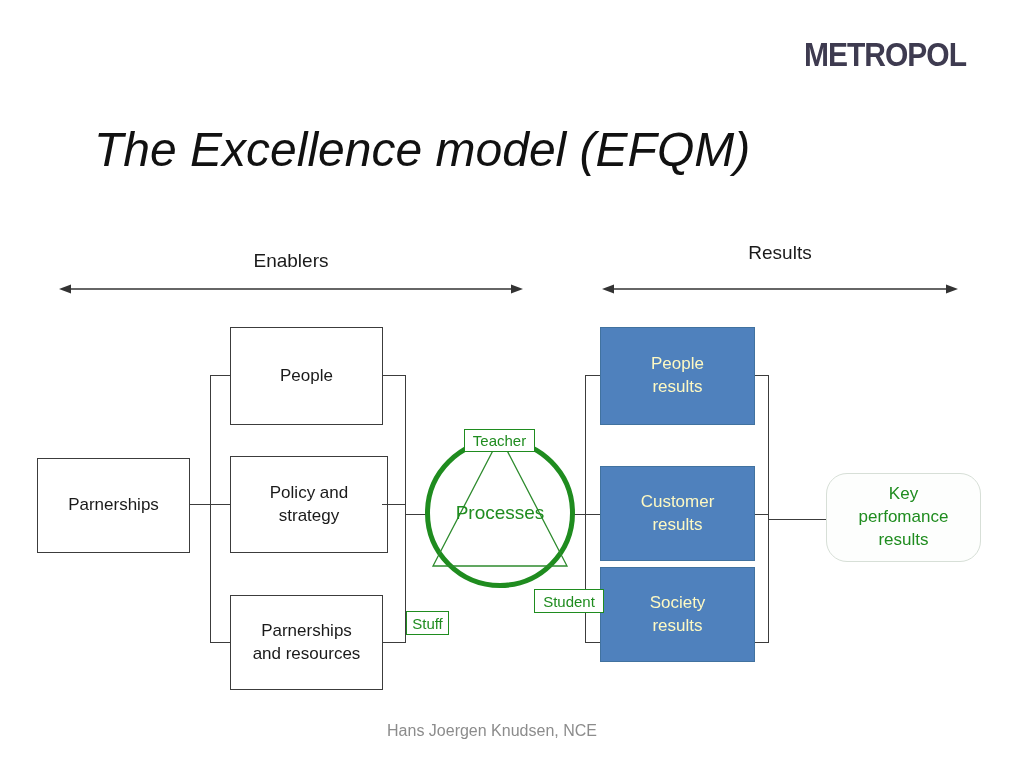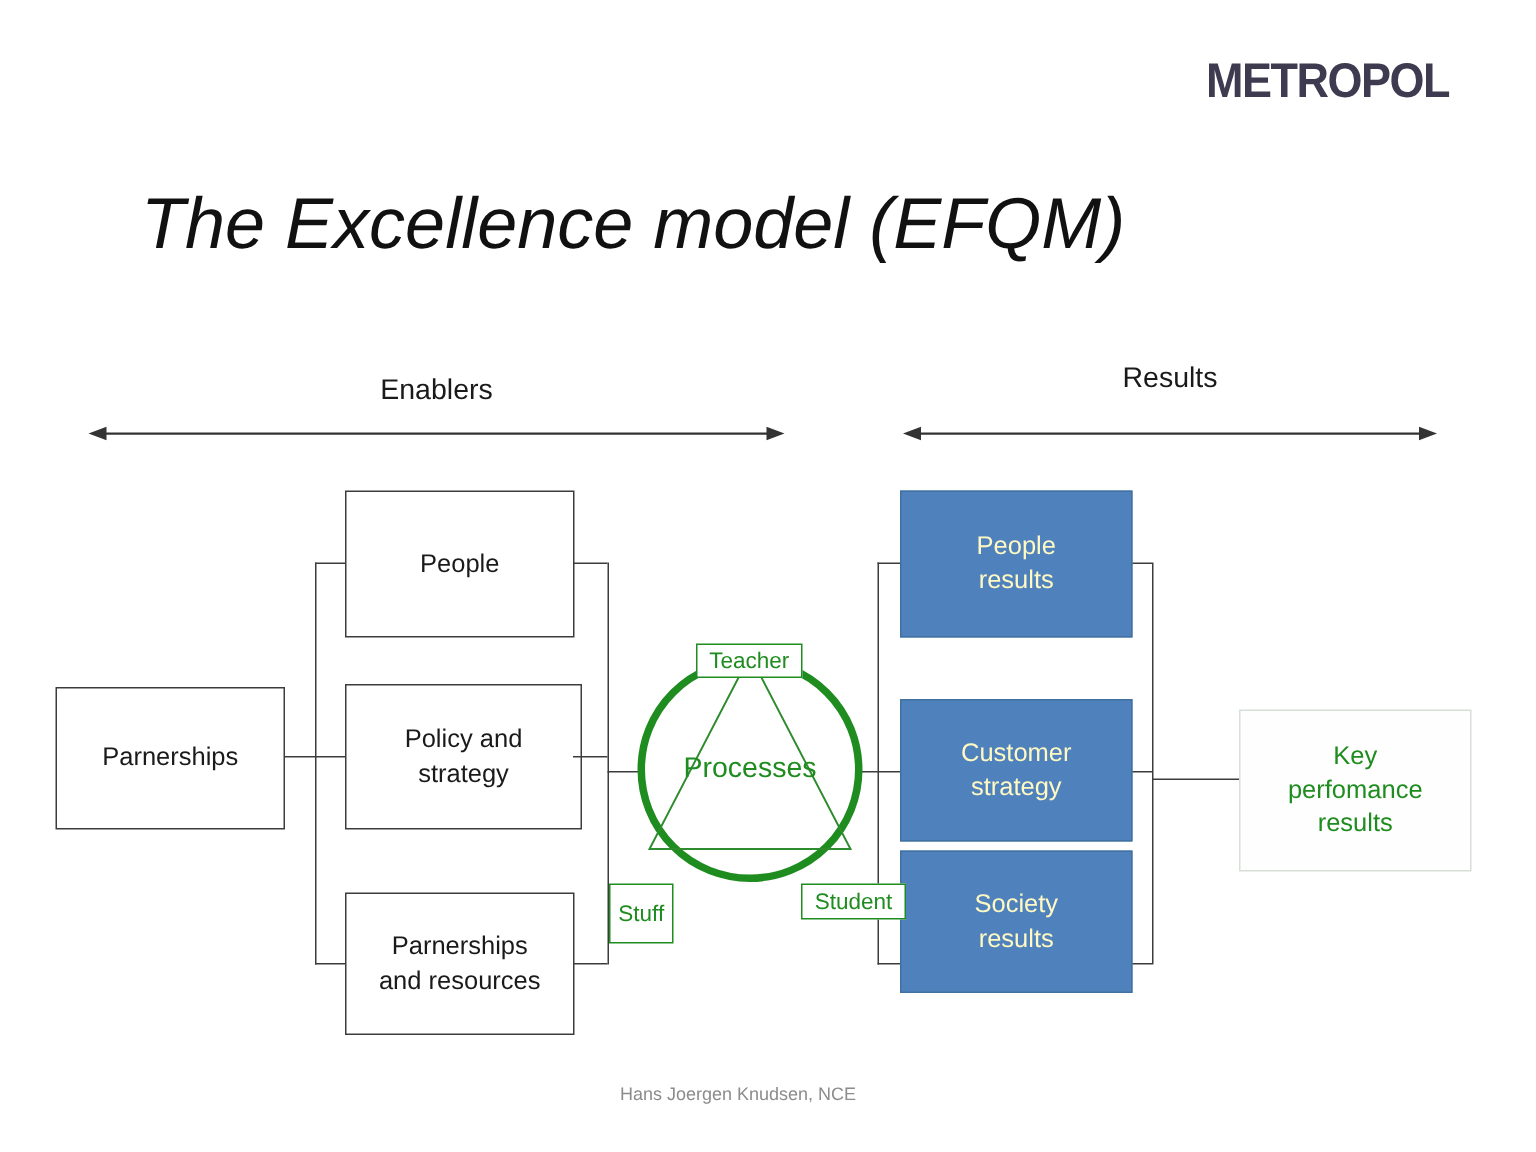--- a/index.html
+++ b/index.html
@@ -44,21 +44,21 @@
     display:flex;align-items:center;justify-content:center;
     font-size:19px;color:var(--green);z-index:4;
   }
   .greenbox{
     position:absolute;border:1px solid var(--green);background:#fff;color:var(--green);
     display:flex;align-items:center;justify-content:center;font-size:15px;
     z-index:5;box-sizing:border-box;margin-top:20px;
   }
   .footer{
     position:absolute;left:0;top:722px;width:984px;text-align:center;
-    font-size:12px;color:#8c8c8c;
+    font-size:16px;color:#8c8c8c;
   }
 </style>
 </head>
 <body>
 
 <div class="slide">
 
   <div class="logo">METROPOL</div>
 
   <h1 class="title">The Excellence model (EFQM)</h1>
@@ -101,23 +101,23 @@
   <div class="box" style="left:230px;top:456px;width:158px;height:97px;padding:0 25px;">Policy and strategy</div>
   <div class="box" style="left:230px;top:595px;width:153px;height:95px;padding:12px 18px;">Parnerships and resources</div>
 
   <div class="circle"></div>
   <svg class="triangle-svg" width="170" height="150">
     <polygon points="80,9 13,138 147,138" fill="none" stroke="#2e8b2e" stroke-width="1.3"></polygon>
   </svg>
   <div class="processes-label">Processes</div>
 
   <div class="greenbox" style="left:464px;top:409px;width:71px;height:23px;">Teacher</div>
-  <div class="greenbox" style="left:406px;top:569px;width:43px;height:40px;text-align:right;">Stuff</div>
+  <div class="greenbox" style="left:406px;top:591px;width:43px;height:24px;text-align:right;">Stuff</div>
   <div class="greenbox" style="left:534px;top:569px;width:70px;height:24px;">Student</div>
 
   <div class="box blue" style="left:600px;top:327px;width:155px;height:98px;padding:0 28px;">People results</div>
-  <div class="box blue" style="left:600px;top:466px;width:155px;height:95px;padding:0 28px;">Customer strategy</div>
+  <div class="box blue" style="left:600px;top:466px;width:155px;height:95px;padding:0 28px;">Customer results</div>
   <div class="box blue" style="left:600px;top:567px;width:155px;height:95px;padding:0 28px;">Society results</div>
-  <div class="box keybox" style="left:826px;top:473px;width:155px;height:108px;padding:0 26px;">Key perfomance results</div>
+  <div class="box keybox" style="left:826px;top:473px;width:155px;height:89px;padding:0 26px;border-radius:21px;">Key perfomance results</div>
 
   <div class="footer">Hans Joergen Knudsen, NCE</div>
 
 </div>
 
 </body></html>

